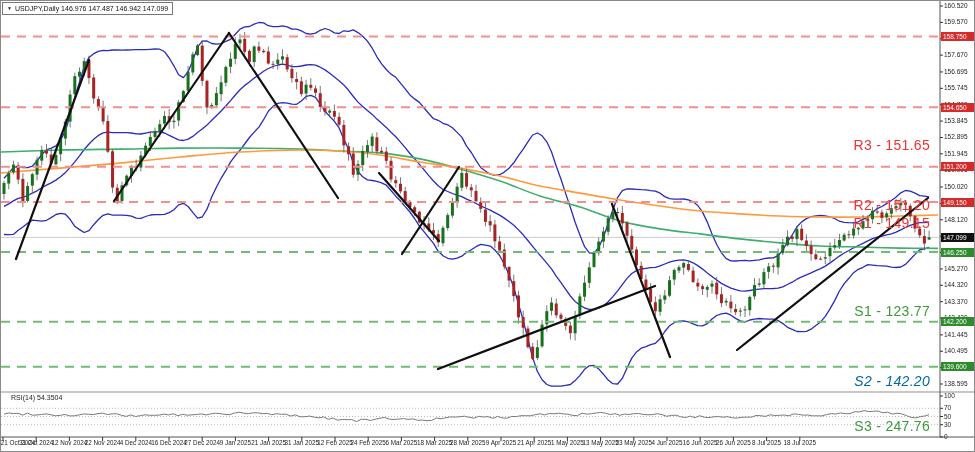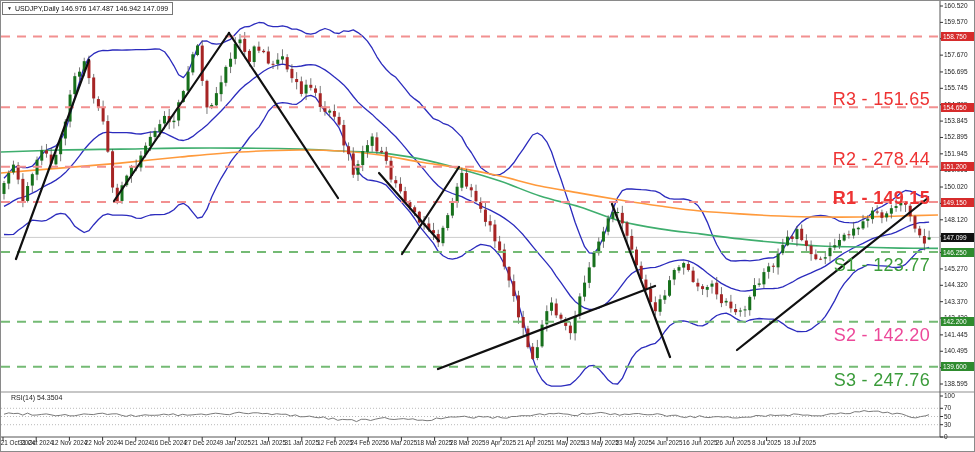--- a/index.html
+++ b/index.html
@@ -8,21 +8,21 @@
   .frame{position:absolute;inset:0;border:1px solid #8a8a8a;pointer-events:none;}
   #chart{position:absolute;left:0;top:0;}
   .symbol-box{position:absolute;left:2px;top:2px;height:11px;padding:0 4px;border:1px solid #777;
               background:#fff;font-size:7px;line-height:11px;color:#111;white-space:nowrap;}
   .symbol-box .marker{font-size:5px;vertical-align:1px;margin-right:3px;color:#222;}
   .rsi-label{position:absolute;left:11px;top:394px;font-size:7px;color:#222;white-space:nowrap;}
   .pax-label{position:absolute;left:944px;font-size:6.5px;color:#222;white-space:nowrap;}
   .pax-box{position:absolute;left:941px;width:33px;height:9px;font-size:6.5px;line-height:9px;
            color:#fff;text-align:left;padding-left:2px;box-sizing:border-box;white-space:nowrap;}
   .tax-label{position:absolute;top:439px;font-size:6.3px;color:#222;white-space:nowrap;transform:translateX(-50%);}
-  .lvl-label{position:absolute;right:45px;font-size:18px;white-space:nowrap;letter-spacing:.3px;}
+  .lvl-label{position:absolute;right:45px;font-size:14px;white-space:nowrap;letter-spacing:.3px;margin-top:48px;}
   .rsx-label{position:absolute;left:944px;font-size:6.5px;color:#222;white-space:nowrap;}
 </style>
 </head>
 <body>
 
 <div class="screen">
   <svg id="chart" width="975" height="452" viewBox="0 0 975 452">
       <defs>
         <clipPath id="mainClip">
           <rect x="1" y="1" width="938" height="390"></rect>
@@ -516,24 +516,24 @@
     </svg>
 
   <div class="symbol-box">
     <span class="marker">▼</span><span>USDJPY,Daily  146.976 147.487 146.942 147.099</span>
   </div>
 
   <div class="rsi-label">RSI(14) 54.3504</div>
 
   <div id="levelLayer">
       <div class="lvl-label" style="color: rgb(238, 51, 51); top: 89.2047px;">R3 - 151.65</div>
-      <div class="lvl-label" style="color: rgb(238, 51, 51); top: 148.686px;">R2 - 278.44</div>
-      <div class="lvl-label" style="color: rgb(238, 51, 51); top: 188px; font-weight: bold;">R1 - 149.15</div>
+      <div class="lvl-label" style="color: rgb(238, 51, 51); top: 148.686px;">R2 - 151.20</div>
+      <div class="lvl-label" style="color: rgb(238, 51, 51); top: 167px;">R1 - 149.15</div>
       <div class="lvl-label" style="color: rgb(58, 155, 58); top: 255.029px;">S1 - 123.77</div>
-      <div class="lvl-label" style="color: #ec4899; top: 324.855px;">S2 - 142.20</div>
+      <div class="lvl-label" style="color: #0369a1; top: 324.855px; font-style: italic;">S2 - 142.20</div>
       <div class="lvl-label" style="color: rgb(58, 155, 58); top: 369.682px;">S3 - 247.76</div>
     </div>
   <div id="priceAxis">
       <div class="pax-label" style="top: 2px;">160.520</div>
       <div class="pax-label" style="top: 18.3789px;">159.570</div>
       <div class="pax-label" style="top: 34.7579px;">158.620</div>
       <div class="pax-label" style="top: 51.1369px;">157.670</div>
       <div class="pax-label" style="top: 67.9468px;">156.695</div>
       <div class="pax-label" style="top: 84.3258px;">155.745</div>
       <div class="pax-label" style="top: 100.705px;">154.795</div>

